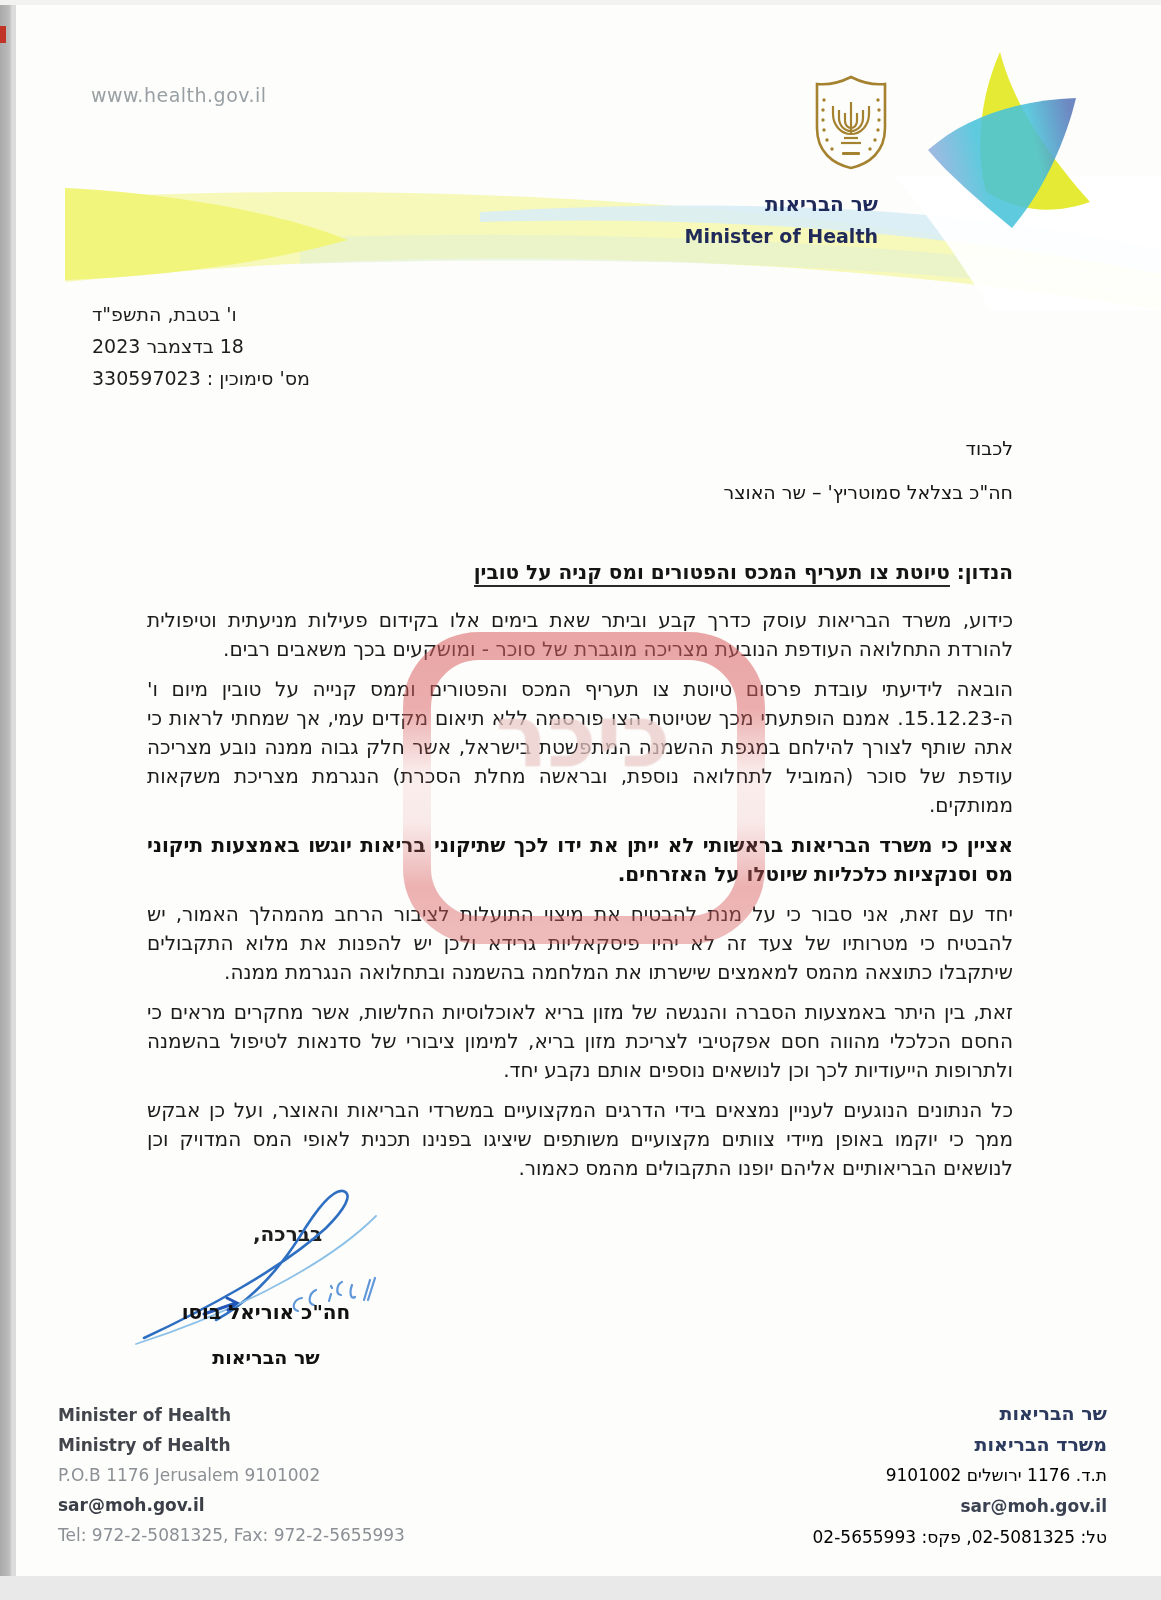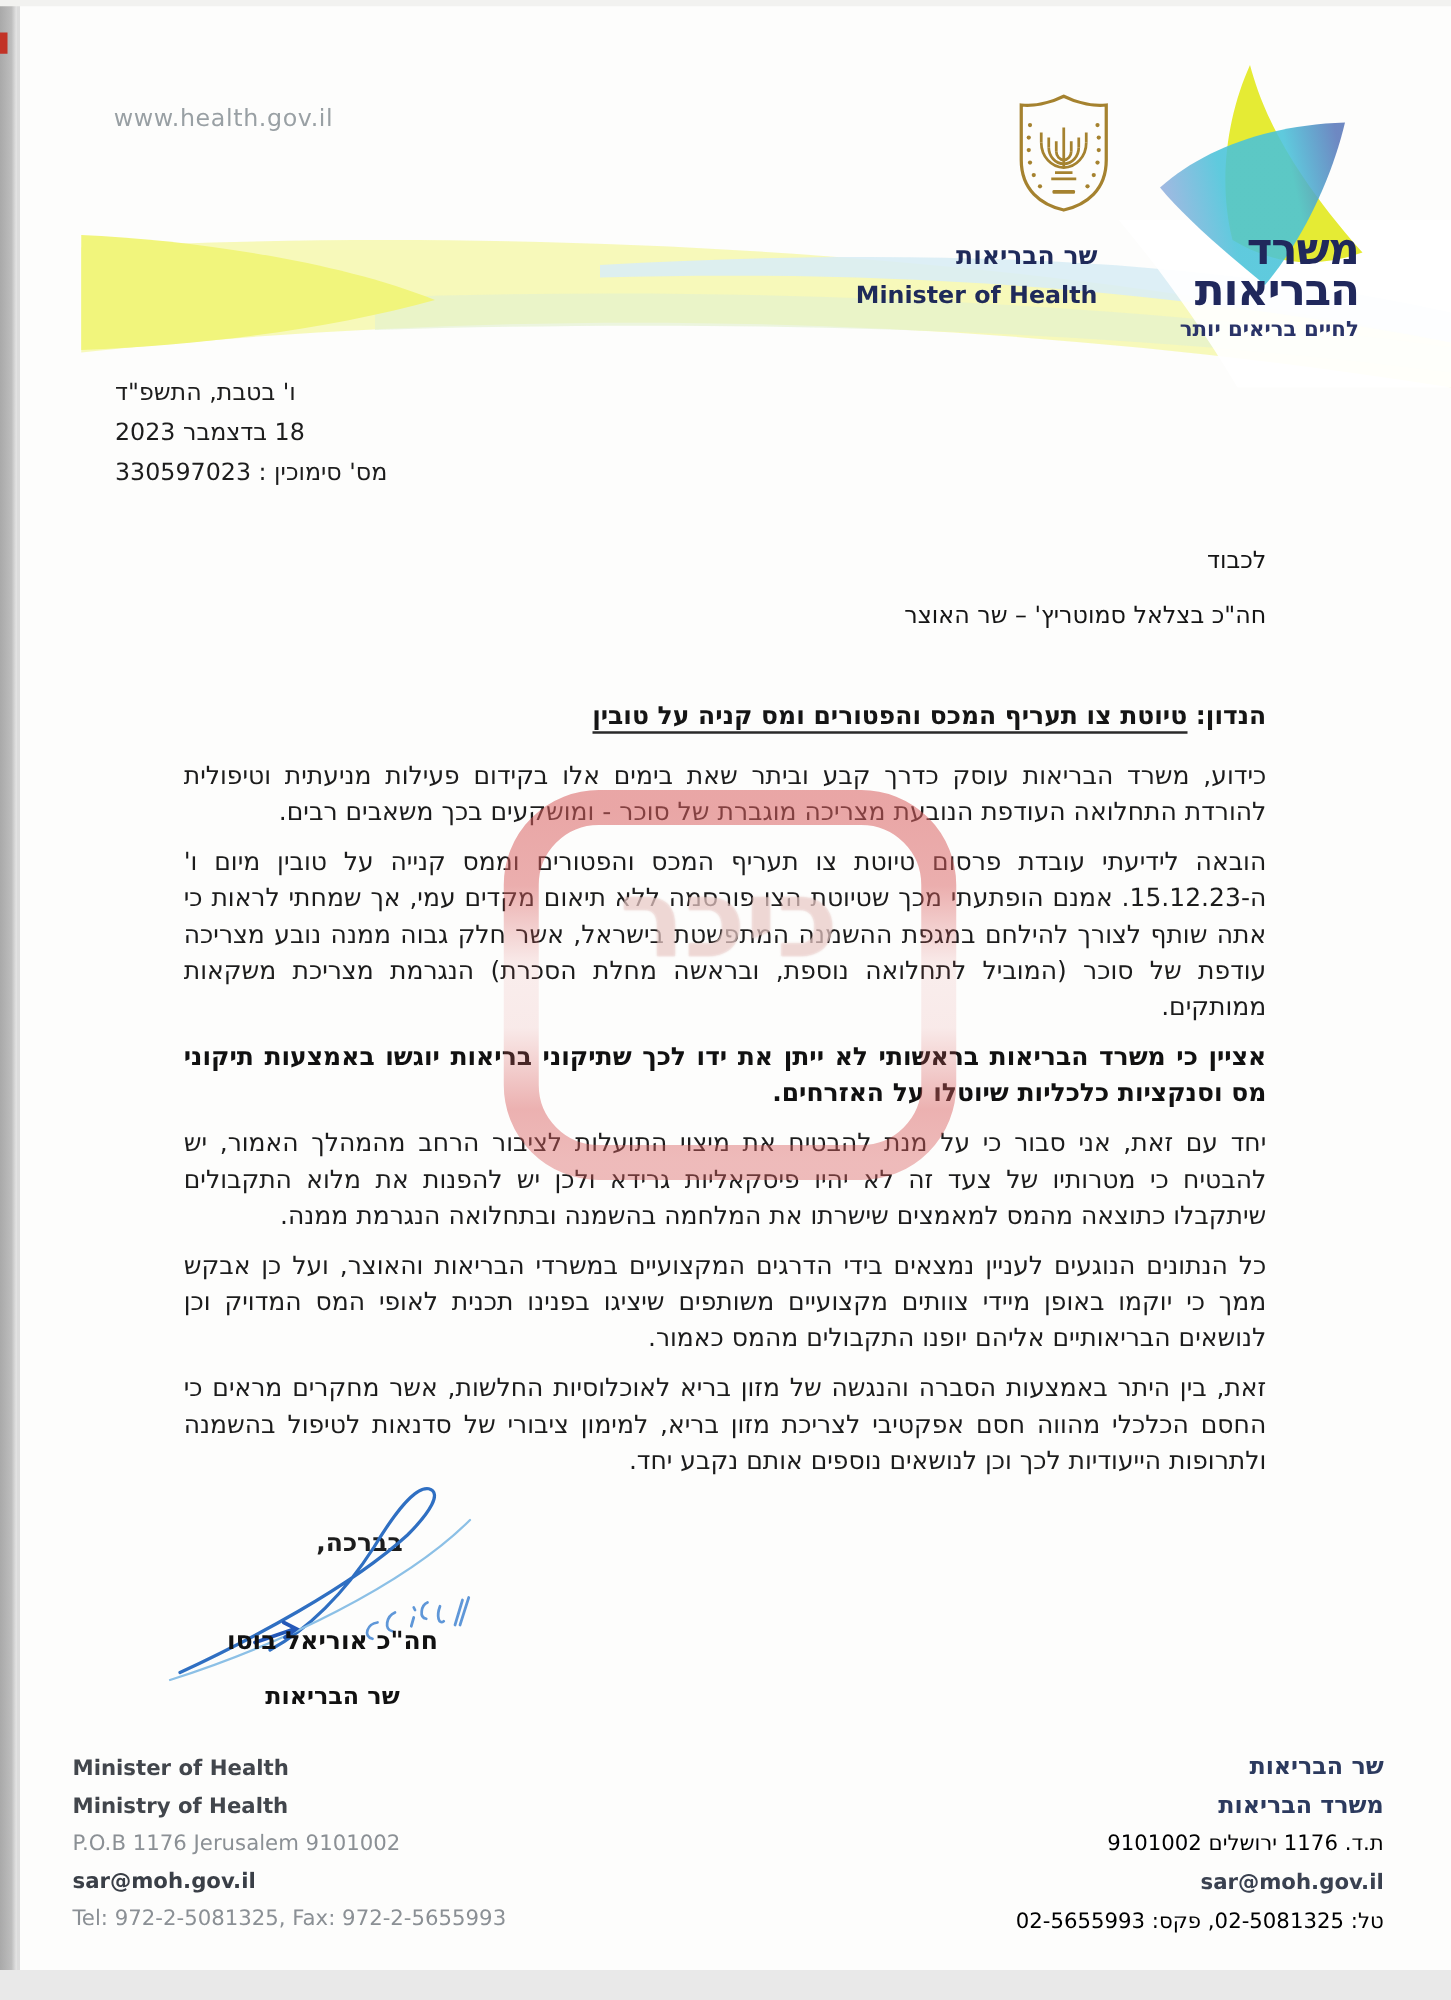--- a/index.html
+++ b/index.html
@@ -133,25 +133,20 @@
         <stop offset="0" stop-color="#9aaede"></stop>
         <stop offset="0.35" stop-color="#49c3d9"></stop>
         <stop offset="0.72" stop-color="#49c3d9"></stop>
         <stop offset="1" stop-color="#5a78ba"></stop>
       </linearGradient>
     </defs>
     <path d="M78,6 C86,36 104,84 168,156 C128,170 94,164 64,146 C52,98 60,46 78,6 Z" fill="#e5eb34"></path>
     <path d="M6,104 C42,72 94,54 154,52 C144,94 122,144 90,182 C56,154 26,128 6,104 Z" fill="url(#blueGrad)" fill-opacity="0.88"></path>
   </svg>
 
-  <div class="moh-block">
-    <div class="moh-name">משרד</div>
-    <div class="moh-name">הבריאות</div>
-    <div class="moh-tagline">לחיים בריאים יותר</div>
-  </div>
 
   <div class="minister-block">
     <div class="minister-he">שר הבריאות</div>
     <div class="minister-en">Minister of Health</div>
   </div>
 
   <div class="meta-block">
     <div>ו' בטבת, התשפ"ד</div>
     <div>18 בדצמבר 2023</div>
     <div>מס' סימוכין : 330597023</div>
@@ -162,22 +157,22 @@
     <div class="name">חה"כ בצלאל סמוטריץ' – שר האוצר</div>
   </div>
 
   <div class="subject"><span>הנדון: </span><span class="und">טיוטת צו תעריף המכס והפטורים ומס קניה על טובין</span></div>
 
   <div class="body-text">
     <p>כידוע, משרד הבריאות עוסק כדרך קבע וביתר שאת בימים אלו בקידום פעילות מניעתית וטיפולית להורדת התחלואה העודפת הנובעת מצריכה מוגברת של סוכר - ומושקעים בכך משאבים רבים.</p>
     <p>הובאה לידיעתי עובדת פרסום טיוטת צו תעריף המכס והפטורים וממס קנייה על טובין מיום ו' ה-15.12.23. אמנם הופתעתי מכך שטיוטת הצו פורסמה ללא תיאום מקדים עמי, אך שמחתי לראות כי אתה שותף לצורך להילחם במגפת ההשמנה המתפשטת בישראל, אשר חלק גבוה ממנה נובע מצריכה עודפת של סוכר (המוביל לתחלואה נוספת, ובראשה מחלת הסכרת) הנגרמת מצריכת משקאות ממותקים.</p>
     <p class="bold">אציין כי משרד הבריאות בראשותי לא ייתן את ידו לכך שתיקוני בריאות יוגשו באמצעות תיקוני מס וסנקציות כלכליות שיוטלו על האזרחים.</p>
     <p>יחד עם זאת, אני סבור כי על מנת להבטיח את מיצוי התועלות לציבור הרחב מהמהלך האמור, יש להבטיח כי מטרותיו של צעד זה לא יהיו פיסקאליות גרידא ולכן יש להפנות את מלוא התקבולים שיתקבלו כתוצאה מהמס למאמצים שישרתו את המלחמה בהשמנה ובתחלואה הנגרמת ממנה.</p>
+    <p>זאת, בין היתר באמצעות הסברה והנגשה של מזון בריא לאוכלוסיות החלשות, אשר מחקרים מראים כי החסם הכלכלי מהווה חסם אפקטיבי לצריכת מזון בריא, למימון ציבורי של סדנאות לטיפול בהשמנה ולתרופות הייעודיות לכך וכן לנושאים נוספים אותם נקבע יחד.</p>
     <p>כל הנתונים הנוגעים לעניין נמצאים בידי הדרגים המקצועיים במשרדי הבריאות והאוצר, ועל כן אבקש ממך כי יוקמו באופן מיידי צוותים מקצועיים משותפים שיציגו בפנינו תכנית לאופי המס המדויק וכן לנושאים הבריאותיים אליהם יופנו התקבולים מהמס כאמור.</p>
-    <p>זאת, בין היתר באמצעות הסברה והנגשה של מזון בריא לאוכלוסיות החלשות, אשר מחקרים מראים כי החסם הכלכלי מהווה חסם אפקטיבי לצריכת מזון בריא, למימון ציבורי של סדנאות לטיפול בהשמנה ולתרופות הייעודיות לכך וכן לנושאים נוספים אותם נקבע יחד.</p>
   </div>
 
   <svg class="stamp" viewBox="0 0 380 322" aria-hidden="true">
     <defs>
       <linearGradient id="stampFade" x1="0" y1="0" x2="0" y2="1">
         <stop offset="0" stop-color="#d95f5f" stop-opacity="0.55"></stop>
         <stop offset="0.22" stop-color="#d95f5f" stop-opacity="0.5"></stop>
         <stop offset="0.45" stop-color="#d95f5f" stop-opacity="0.1"></stop>
         <stop offset="0.62" stop-color="#d95f5f" stop-opacity="0.12"></stop>
         <stop offset="0.85" stop-color="#d95f5f" stop-opacity="0.48"></stop>

